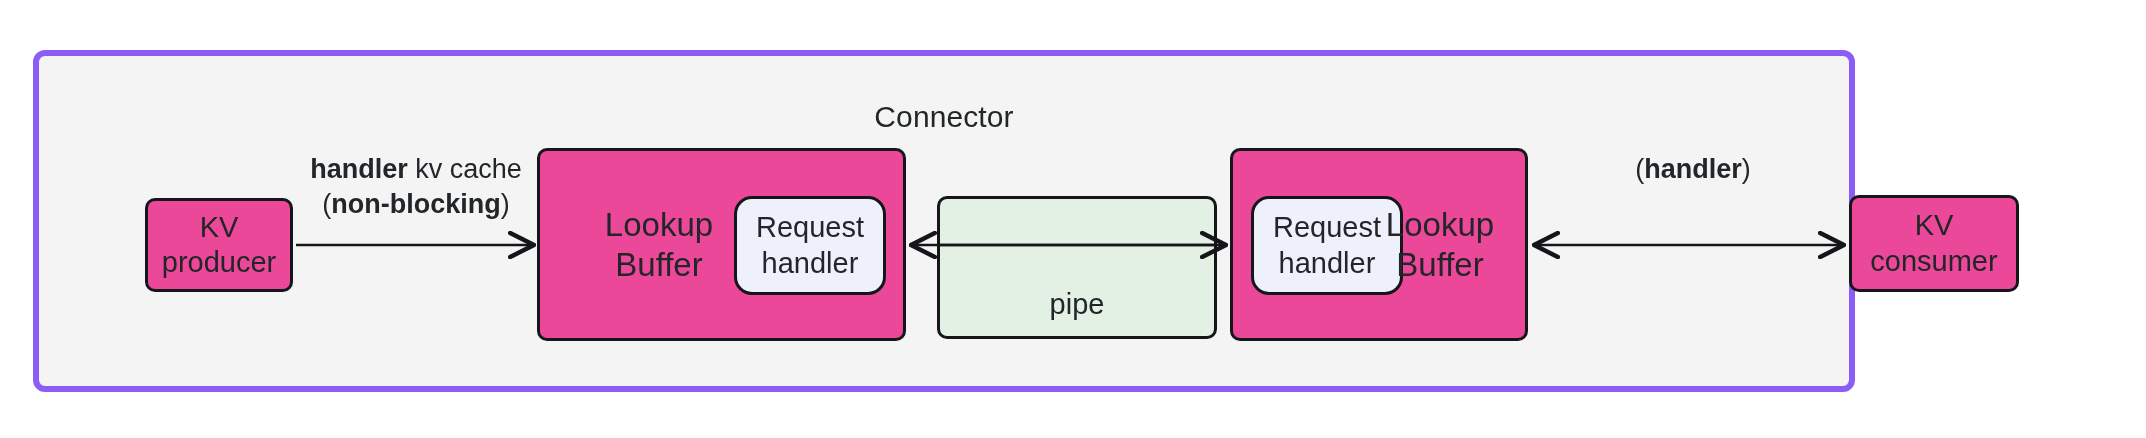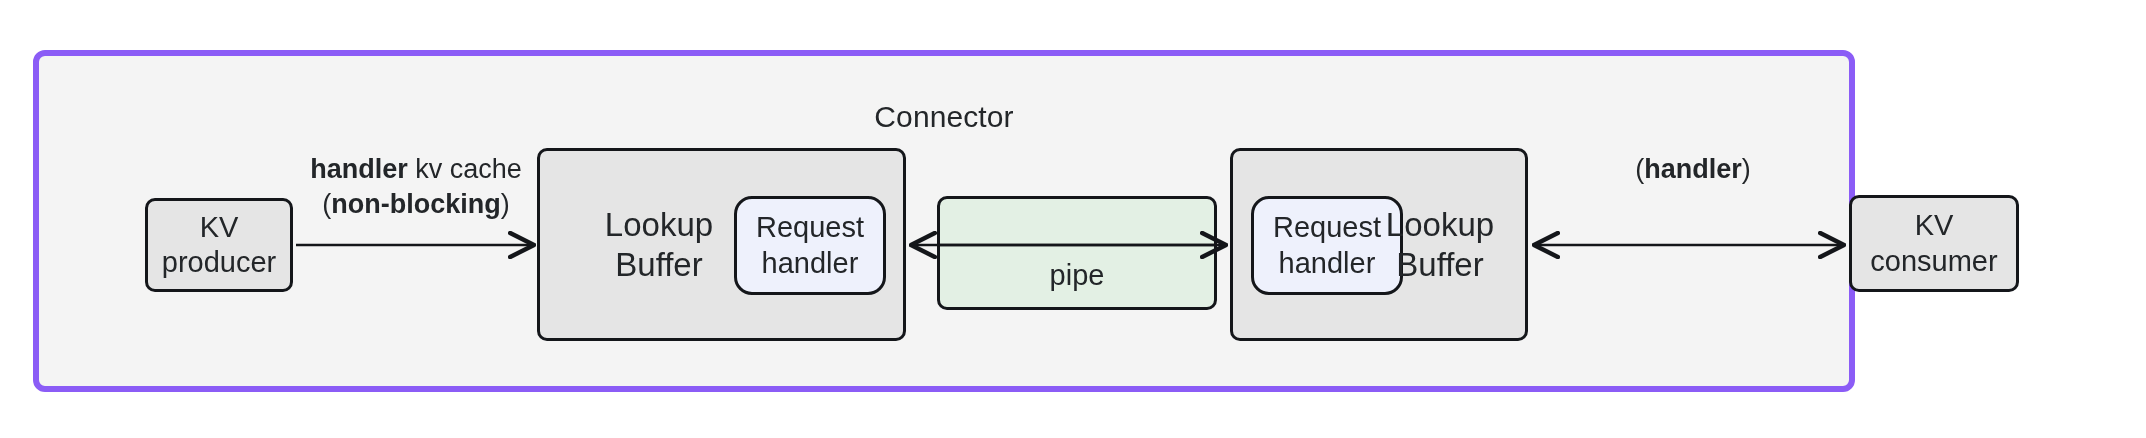--- a/index.html
+++ b/index.html
@@ -53,21 +53,21 @@
     border-radius: 10px;
     display: flex;
     flex-direction: column;
     align-items: center;
     justify-content: center;
     text-align: center;
     font-size: 29px;
     line-height: 1.22;
     color: #232629;
   }
-  .node.blue  { background: #e5e5e5; }
+  .node.blue  { background: #ec4899; }
   .node.green { background: #e3f0e4; }
 
   
   #kv-producer { left: 145px;  top: 198px; width: 148px; height: 94px; }
   #kv-consumer { left: 1849px; top: 195px; width: 170px; height: 97px; }
 
   
   .lookup-buffer {
     display: block;
   }
@@ -104,21 +104,21 @@
     font-size: 29px;
     line-height: 1.22;
     color: #232629;
     white-space: pre-line;
   }
   #lookup-buffer-left  .request-handler { right: 17px; }
   #lookup-buffer-right .request-handler { left: 18px; }
 
   
   #pipe {
-    left: 937px; top: 196px; width: 280px; height: 114px;
+    left: 937px; top: 196px; width: 280px; height: 143px;
     justify-content: flex-end;
     padding-bottom: 14px;
   }
 
   
   #arrows {
     position: absolute;
     left: 0; top: 0;
     width: 2146px; height: 438px;
     pointer-events: none;

